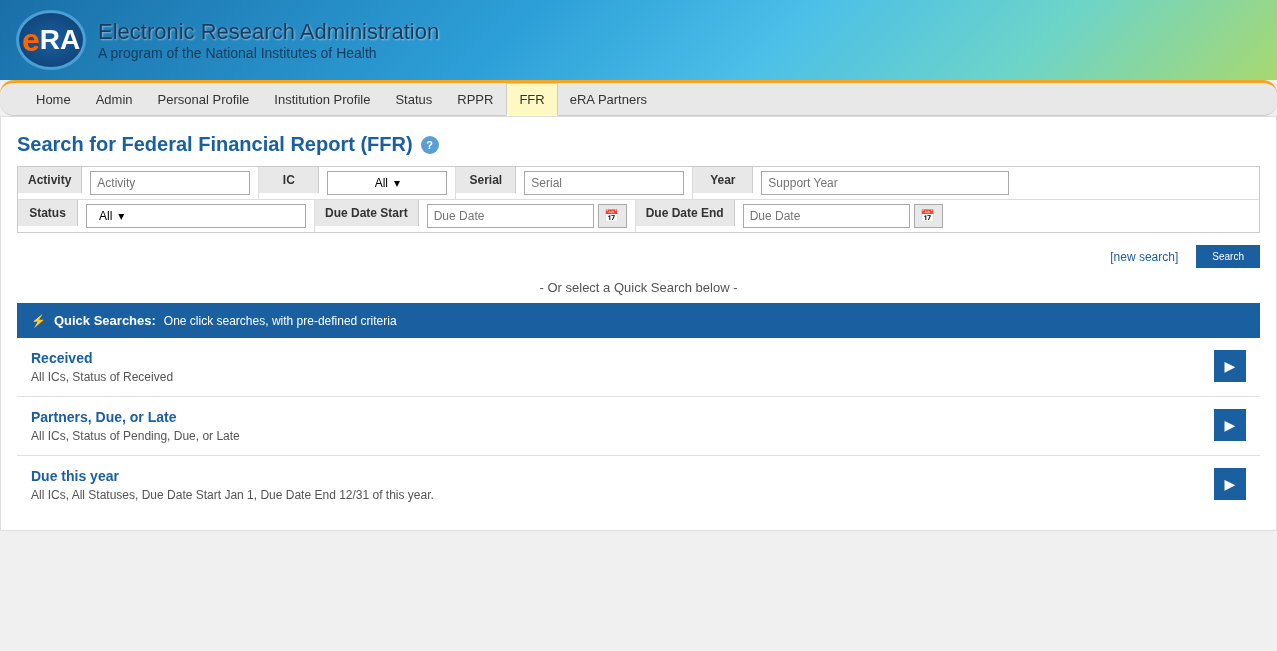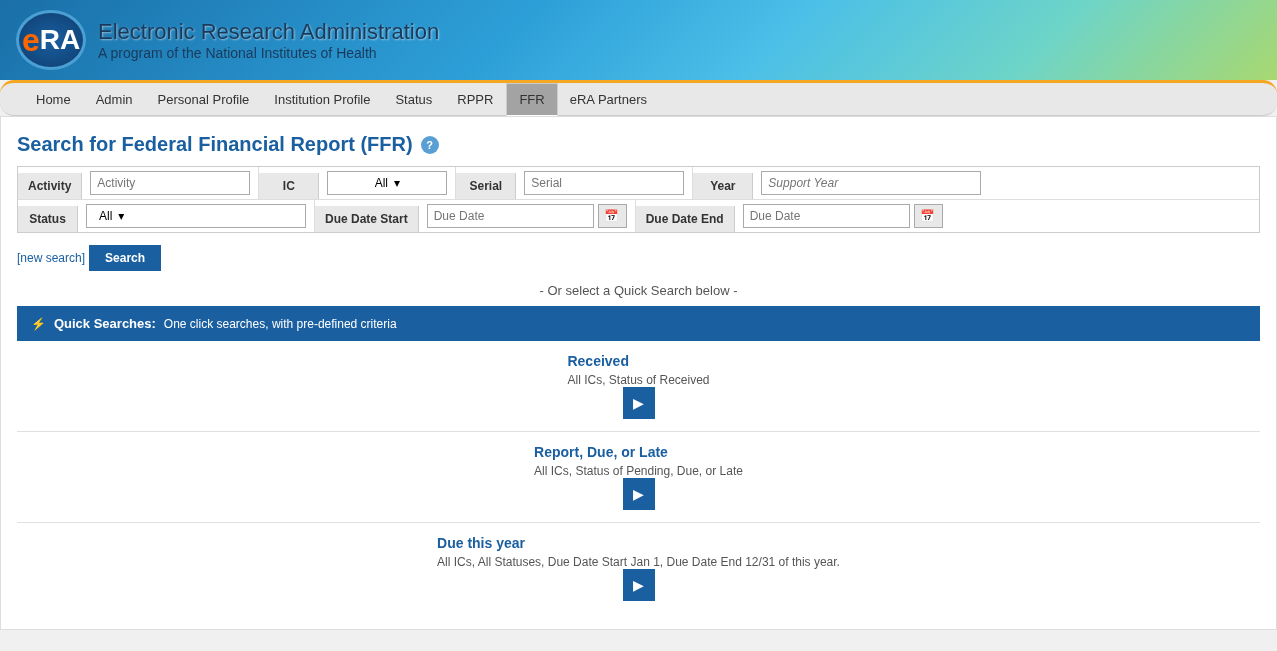--- a/index.html
+++ b/index.html
@@ -67,21 +67,21 @@
       padding: 8px 12px;
       cursor: pointer;
       color: #333;
       font-size: 13px;
       text-decoration: none;
       display: flex;
       align-items: center;
       border-right: 1px solid transparent;
     }
     .nav-item.active {
-      background: #a3a3a3;
+      background: #fef9c3;
       border: 1px solid #ccc;
       border-bottom: 1px solid white;
       color: #333;
       margin-bottom: -1px;
     }
 
     
     .main-content {
       background: white;
       padding: 16px;
@@ -126,21 +126,21 @@
     }
     .form-row {
       display: flex;
       align-items: stretch;
       border-bottom: 1px solid #ddd;
     }
     .form-row:last-of-type { border-bottom: none; }
 
     .form-field {
       display: flex;
-      align-items: flex-end;
+      align-items: flex-start;
       border-right: 1px solid #ddd;
     }
     .form-field:last-child { border-right: none; }
 
     .field-label {
       background: #e8e8e8;
       padding: 6px 10px;
       font-weight: bold;
       font-size: 12px;
       color: #333;
@@ -205,39 +205,40 @@
     .calendar-btn {
       border: 1px solid #aaa;
       background: #e8e8e8;
       padding: 4px 6px;
       cursor: pointer;
       font-size: 12px;
     }
 
     .search-actions {
       display: flex;
-      align-items: center;
-      gap: 4px;
+      justify-content: flex-end;
+      align-items: center;
+      gap: 18px;
       margin-bottom: 8px;
       padding: 4px 0;
     }
     .new-search-link {
       color: #1a5fa0;
       text-decoration: none;
       font-size: 12px;
       cursor: pointer;
     }
     .search-btn {
       background: #1a5fa0;
       color: white;
       border: none;
       padding: 6px 16px;
-      font-size: 12px;
-      cursor: pointer;
-      font-weight: bold;
+      font-size: 10px;
+      cursor: pointer;
+      font-weight: normal;
     }
 
     .or-select {
       text-align: center;
       color: #555;
       font-size: 13px;
       margin: 8px 0;
     }
 
     
@@ -253,26 +254,24 @@
     }
     .lightning-icon {
       color: #f5c518;
       font-size: 16px;
     }
     .quick-searches-header strong { font-weight: bold; }
     .quick-searches-header span { font-weight: normal; font-size: 12px; }
 
     .quick-search-item {
       display: flex;
-      align-items: center;
       justify-content: space-between;
       padding: 12px 14px;
       border-bottom: 1px solid #e0e0e0;
       background: white;
-      flex-direction: column;
     }
     .quick-search-item:last-child { border-bottom: none; }
 
     .quick-search-text h3 {
       font-size: 14px;
       color: #1a5fa0;
       font-weight: bold;
       margin-bottom: 4px;
     }
     .quick-search-text p {
@@ -359,21 +358,21 @@
       <div class="form-field">
         <div class="field-label">Serial</div>
         <div class="field-input">
           <input type="text" style="width: 160px;" placeholder="Serial">
         </div>
       </div>
 
       <div class="form-field" style="flex:1;">
         <div class="field-label">Year</div>
         <div class="field-input">
-          <input type="text" style="width: 220px; font-style: italic;" placeholder="Support Year">
+          <input type="text" style="width: 248px;" placeholder="Support Year">
         </div>
       </div>
     </div>
 
     <div class="form-row row2">
 
       <div class="form-field">
         <div class="field-label">Status</div>
         <div class="field-input">
           <button class="status-dropdown">
@@ -424,21 +423,21 @@
         <h3>Received</h3>
         <p>All ICs, Status of Received</p>
       </div>
       <button class="play-btn">
         <span>▶</span>
       </button>
     </div>
 
     <div class="quick-search-item">
       <div class="quick-search-text">
-        <h3>Report, Due, or Late</h3>
+        <h3>Partners, Due, or Late</h3>
         <p>All ICs, Status of Pending, Due, or Late</p>
       </div>
       <button class="play-btn">
         <span>▶</span>
       </button>
     </div>
 
     <div class="quick-search-item">
       <div class="quick-search-text">
         <h3>Due this year</h3>

